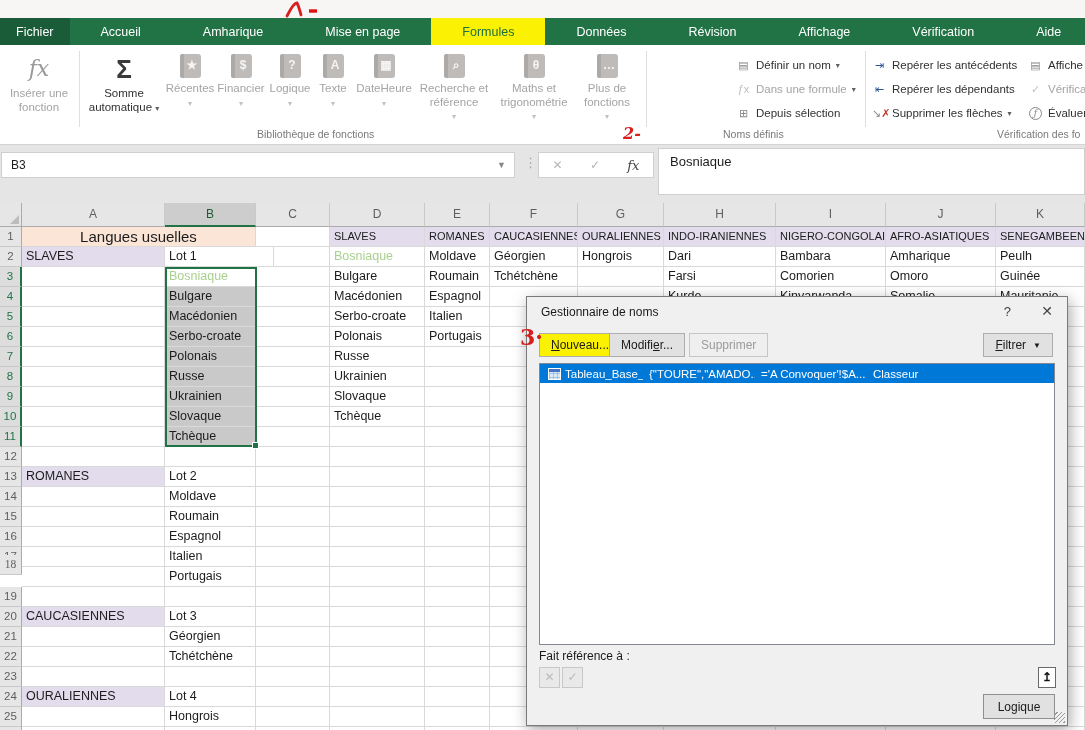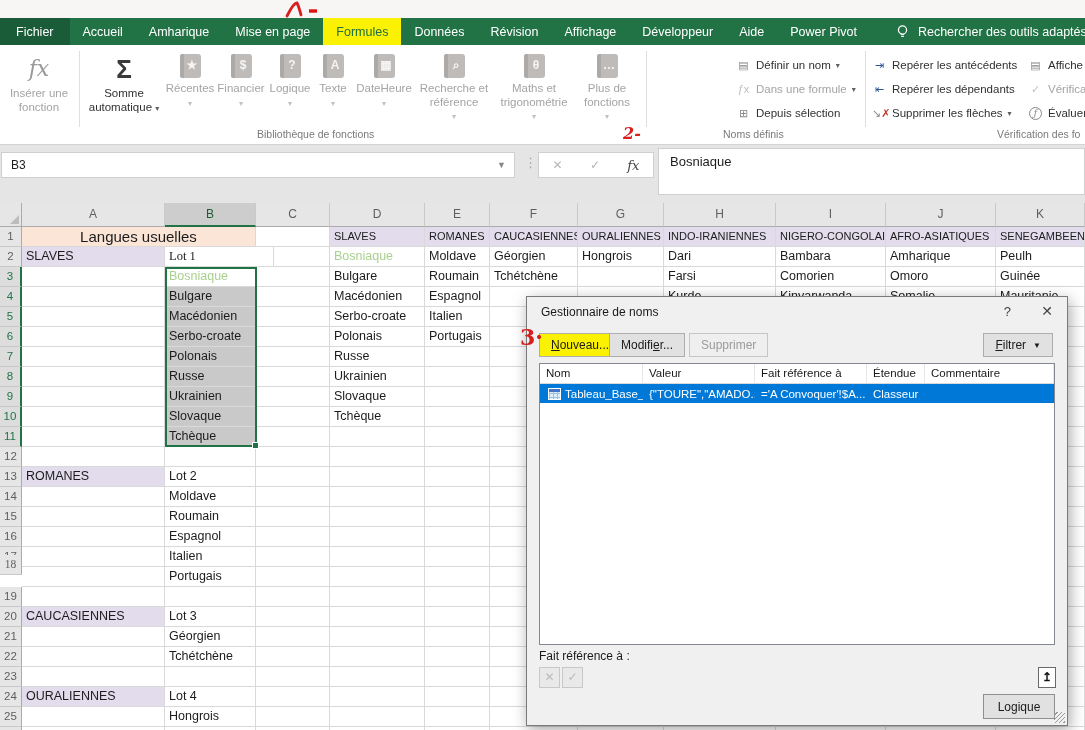--- a/index.html
+++ b/index.html
@@ -6,21 +6,21 @@
   body { font-family: "Liberation Sans", sans-serif; background:#fff; }
   .stage { position:relative; width:1085px; height:730px; overflow:hidden; background:#fff; }
 
   
   .titlebar { position:absolute; left:0; top:0; width:100%; height:18px; background:#F7F6F5; }
 
   
   .tabbar { position:absolute; left:0; top:18px; width:100%; height:27px; background:#217346;
             display:flex; align-items:stretch; color:#fff; font-size:12.5px; }
   .tabstrip { display:flex; align-items:stretch; }
-  .rtab { display:flex; align-items:center; padding:0 13px; white-space:nowrap; }
+  .rtab { display:flex; align-items:center; padding:0 31px; white-space:nowrap; }
   .rtab.file { background:#1A5C38; padding:0 16px; }
   .rtab.active { background:#FBF103; color:#1E6E41; }
   .tb-search { display:flex; align-items:center; gap:9px; margin-left:26px; white-space:nowrap; }
 
   
   .ribbon { position:absolute; left:0; top:45px; width:100%; height:100px; background:#fff;
             border-bottom:1px solid #D5D3D1; font-size:11.5px; color:#444; }
   .vsep { position:absolute; top:6px; height:76px; width:1px; background:#E1DFDD; }
   .glabel { position:absolute; bottom:4px; font-size:10.5px; color:#7A7A7A; white-space:nowrap; }
 
@@ -154,21 +154,21 @@
   <div class="tabbar">
     <div class="tabstrip">
         <div class="rtab file">Fichier</div>
         <div class="rtab">Accueil</div>
         <div class="rtab">Amharique</div>
         <div class="rtab">Mise en page</div>
         <div class="rtab active">Formules</div>
         <div class="rtab">Données</div>
         <div class="rtab">Révision</div>
         <div class="rtab">Affichage</div>
-        <div class="rtab">Développeur</div>
+        <div class="rtab">Vérification</div>
         <div class="rtab">Aide</div>
         <div class="rtab">Power Pivot</div>
       </div>
     <div class="tb-search">
       <svg width="13" height="16" viewBox="0 0 13 16">
         <circle cx="6.5" cy="6" r="4.1" fill="none" stroke="#fff" stroke-width="1.2"></circle>
         <path d="M4.8 10.5 h3.4 M5.2 12.3 h2.6" stroke="#fff" stroke-width="1.2" fill="none"></path>
       </svg>
       <span>Rechercher des outils adaptés</span>
     </div>
@@ -359,21 +359,21 @@
         <div class="cell" style="left: 256px; width: 74px; top: 24px;"></div>
         <div class="cell lav hdr" style="left: 330px; width: 95px; top: 24px;">SLAVES</div>
         <div class="cell lav hdr" style="left: 425px; width: 65px; top: 24px;">ROMANES</div>
         <div class="cell lav hdr" style="left: 490px; width: 88px; top: 24px;">CAUCASIENNES</div>
         <div class="cell lav hdr" style="left: 578px; width: 86px; top: 24px;">OURALIENNES</div>
         <div class="cell lav hdr" style="left: 664px; width: 112px; top: 24px;">INDO-IRANIENNES</div>
         <div class="cell lav hdr" style="left: 776px; width: 110px; top: 24px;">NIGERO-CONGOLAISES</div>
         <div class="cell lav hdr" style="left: 886px; width: 110px; top: 24px;">AFRO-ASIATIQUES</div>
         <div class="cell lav hdr" style="left: 996px; width: 89px; top: 24px;">SENEGAMBEENNE</div>
         <div class="cell lav" style="left: 22px; width: 143px; top: 44px;">SLAVES</div>
-        <div class="cell" style="left: 165px; width: 109px; top: 44px; font-family: Liberation Serif, serif;">Lot 1</div>
+        <div class="cell" style="left: 165px; width: 109px; top: 44px;">Lot 1</div>
         <div class="cell" style="left: 256px; width: 74px; top: 44px;"></div>
         <div class="cell gtxt" style="left: 330px; width: 95px; top: 44px;">Bosniaque</div>
         <div class="cell" style="left: 425px; width: 65px; top: 44px;">Moldave</div>
         <div class="cell" style="left: 490px; width: 88px; top: 44px;">Géorgien</div>
         <div class="cell" style="left: 578px; width: 86px; top: 44px;">Hongrois</div>
         <div class="cell" style="left: 664px; width: 112px; top: 44px;">Dari</div>
         <div class="cell" style="left: 776px; width: 110px; top: 44px;">Bambara</div>
         <div class="cell" style="left: 886px; width: 110px; top: 44px;">Amharique</div>
         <div class="cell" style="left: 996px; width: 89px; top: 44px;">Peulh</div>
         <div class="cell" style="left: 22px; width: 143px; top: 64px;"></div>
@@ -662,27 +662,20 @@
         <span>r...</span>
     </div>
     <div class="dlg-btn disabled" style="left:162px;">Supprimer</div>
     <div class="dlg-btn" style="right:14px; left:auto;">
       <span class="u">F</span>
         <span>iltrer</span>
       <span class="flt-dd">▼</span>
     </div>
 
     <div class="dlg-list">
-      <div class="lh-row" id="dlg-hdr-host">
-          <span class="lh-cell dc1">Nom</span>
-          <span class="lh-cell dc2">Valeur</span>
-          <span class="lh-cell dc3">Fait référence à</span>
-          <span class="lh-cell dc4">Étendue</span>
-          <span class="lh-cell dc5">Commentaire</span>
-        </div>
       <div class="l-row">
         <span class="l-cell dc1">
             <span class="tblicon"></span>
             <span>Tableau_Base_P...</span>
           </span>
         <span class="l-cell dc2">{"TOURE","AMADO...</span>
         <span class="l-cell dc3">='A Convoquer'!$A...</span>
         <span class="l-cell dc4">Classeur</span>
         <span class="l-cell dc5"></span>
       </div>

